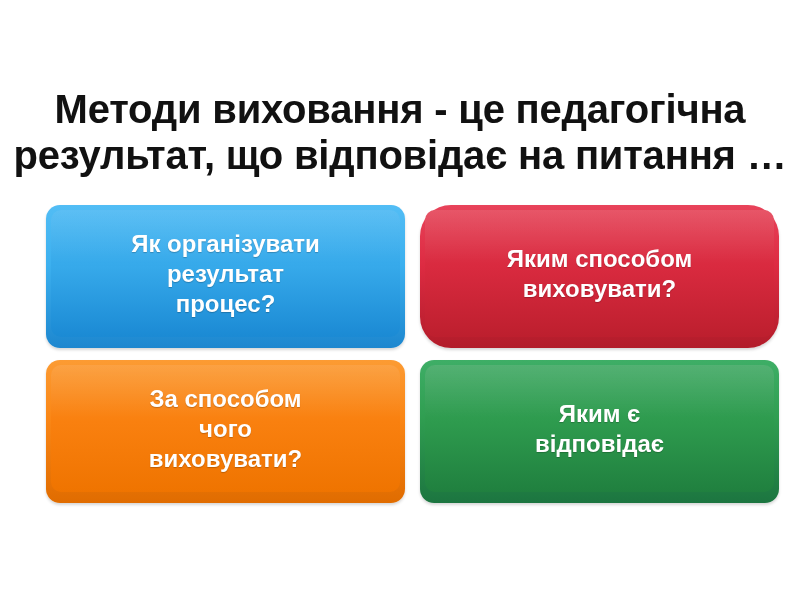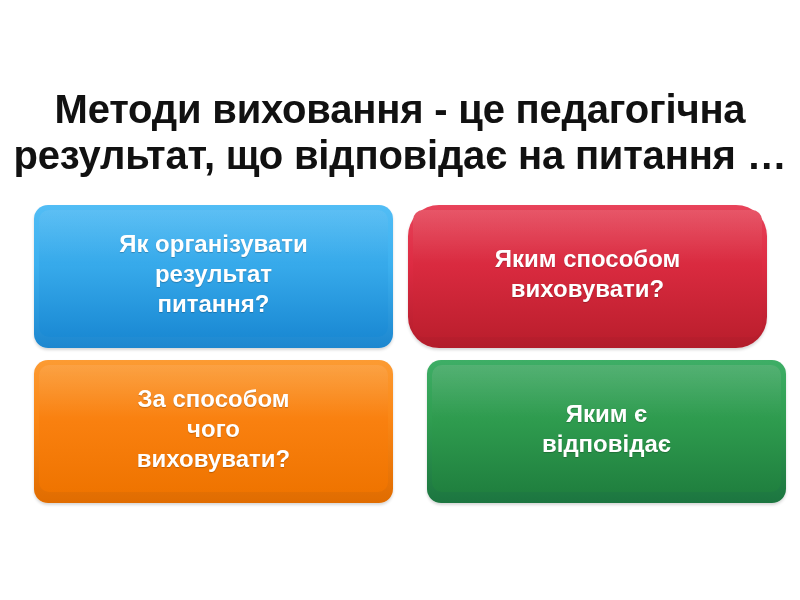--- a/index.html
+++ b/index.html
@@ -38,21 +38,21 @@
     font-weight: bold;
     font-size: 40px;
     line-height: 46px;
     letter-spacing: -0.2px;
     white-space: nowrap;
   }
 
   
   #answers-grid {
     position: absolute;
-    left: 34px;
+    left: 46px;
     top: 205px;
     width: 732px;
     height: 296px;
   }
 
   .answer-button {
     position: absolute;
     width: 359px;
     height: 143px;
     border-radius: 14px;
@@ -102,41 +102,41 @@
   
   .c-blue  { background: linear-gradient(to bottom, #52bdf5 0%, #3cb0ef 42%, #1d87cf 100%); }
   .c-blue  .answer-face { background: linear-gradient(to bottom, #41b4f2 0%, #36a9ea 45%, #1b8ad4 100%); }
   
   .c-red   { background: linear-gradient(to bottom, #e8435a 0%, #dd2b42 42%, #b21c2a 100%); }
   .c-red   .answer-face { background: linear-gradient(to bottom, #e33a4f 0%, #d92a3f 45%, #bd1f2e 100%); }
   
   .c-orange{ background: linear-gradient(to bottom, #fc9b33 0%, #fa8615 42%, #e06c00 100%); }
   .c-orange .answer-face { background: linear-gradient(to bottom, #fb9224 0%, #f9800f 45%, #ef7400 100%); }
   
-  .c-green { background: linear-gradient(to bottom, #3eae66 0%, #2f9d50 42%, #1c7540 100%); margin-left: 19px; }
+  .c-green { background: linear-gradient(to bottom, #3eae66 0%, #2f9d50 42%, #1c7540 100%); }
   .c-green .answer-face { background: linear-gradient(to bottom, #37a45c 0%, #2e9b4e 45%, #20803f 100%); }
 </style>
 </head>
 <body>
 
 <div id="quiz-stage">
 
   <div id="question-area">
     <span class="question-line">Методи виховання - це педагогічна</span>
     <span class="question-line">результат, що відповідає на питання …</span>
   </div>
 
   <div id="answers-grid">
 
     <div class="answer-button pos-tl c-blue">
       <div class="answer-face">
         <div class="answer-label">
           <span>Як організувати</span><br>
           <span>результат</span><br>
-          <span>питання?</span>
+          <span>процес?</span>
         </div>
       </div>
     </div>
 
     <div class="answer-button pos-tr c-red">
       <div class="answer-face">
         <div class="answer-label">
           <span>Яким способом</span><br>
           <span>виховувати?</span>
         </div>

